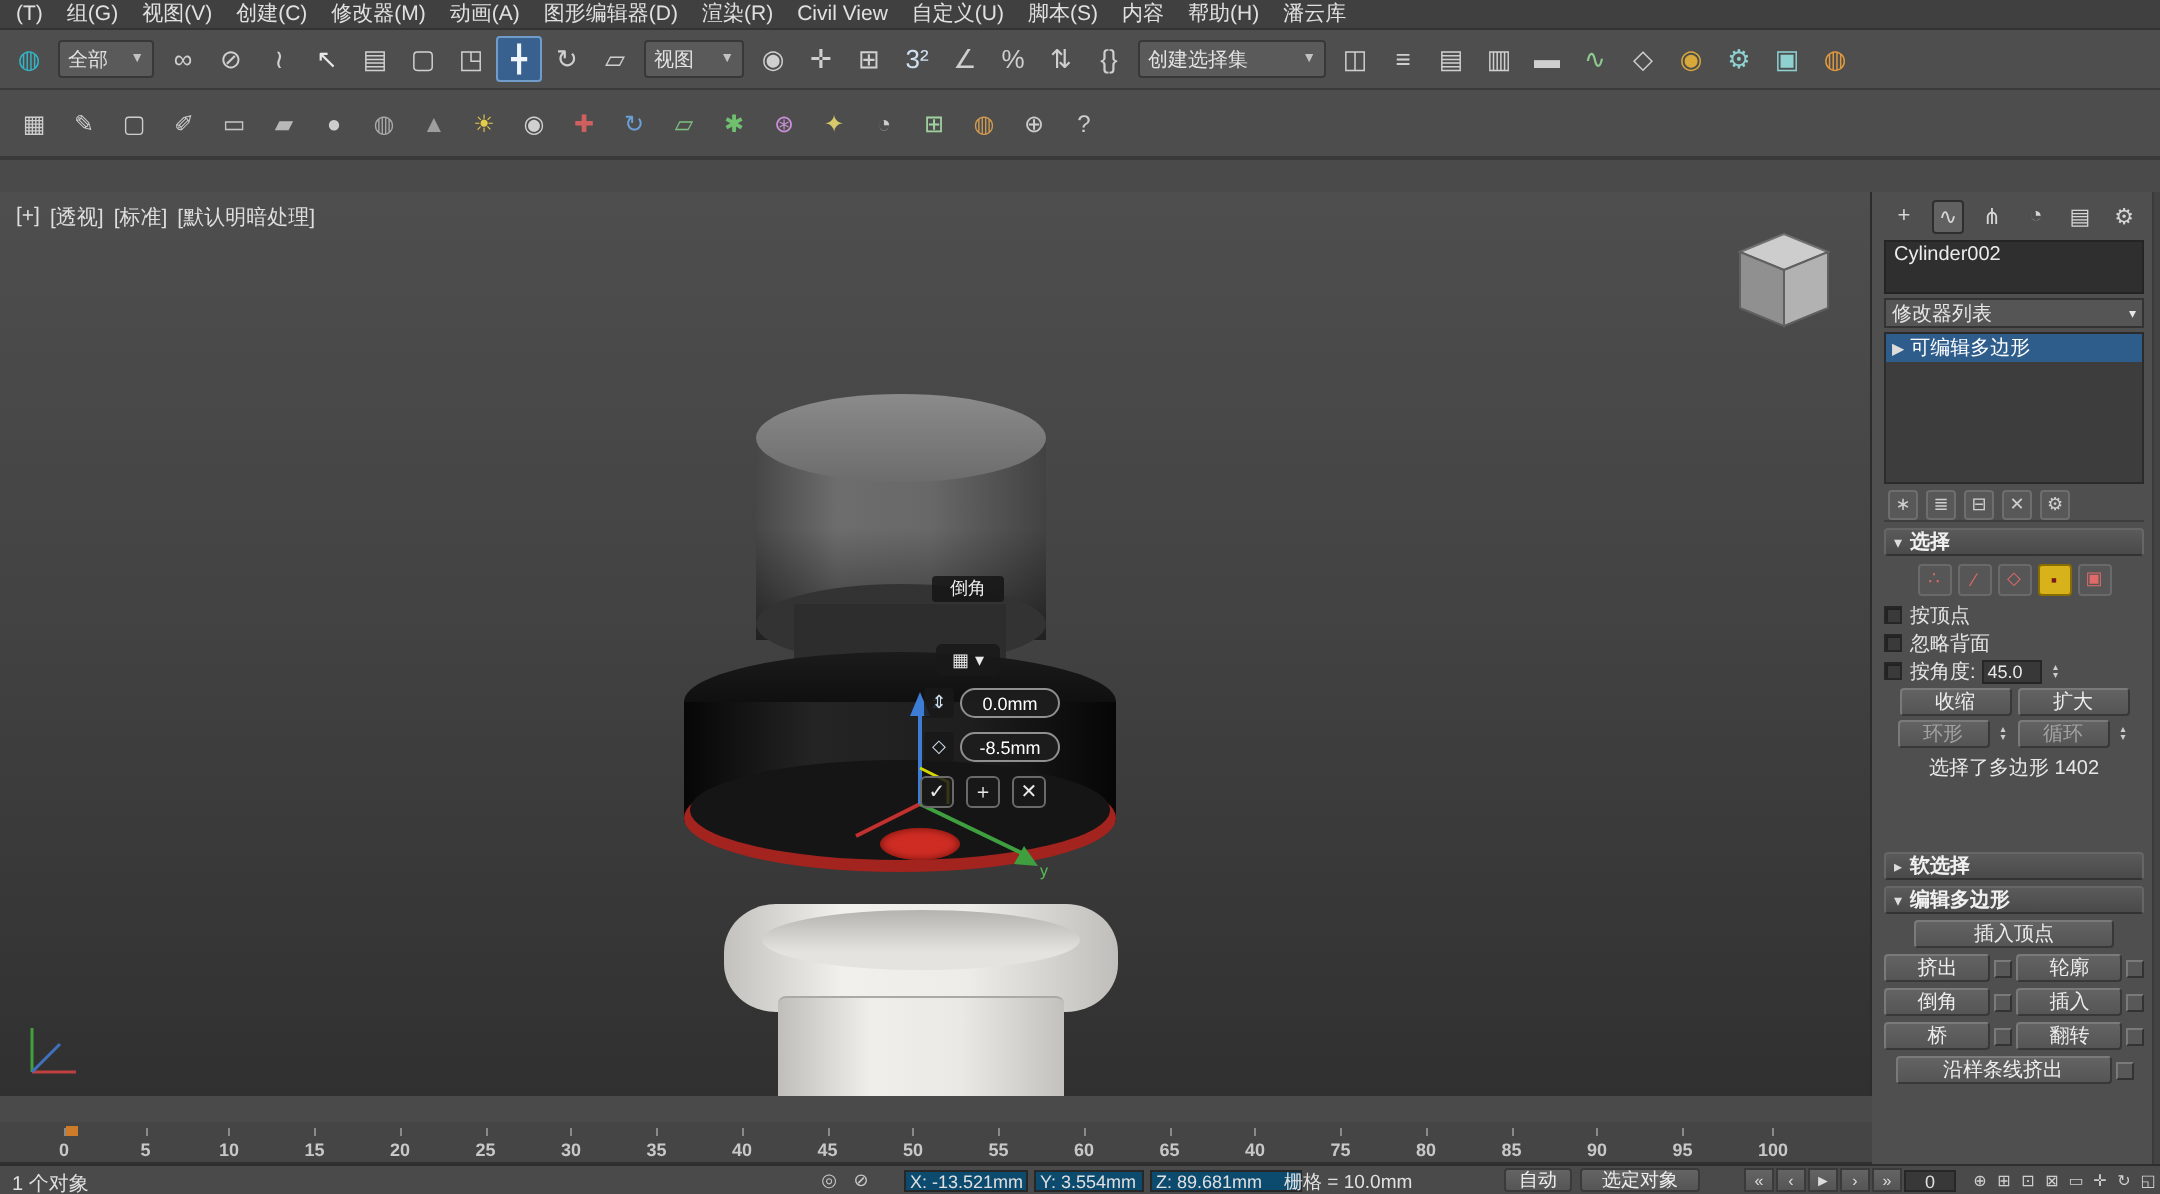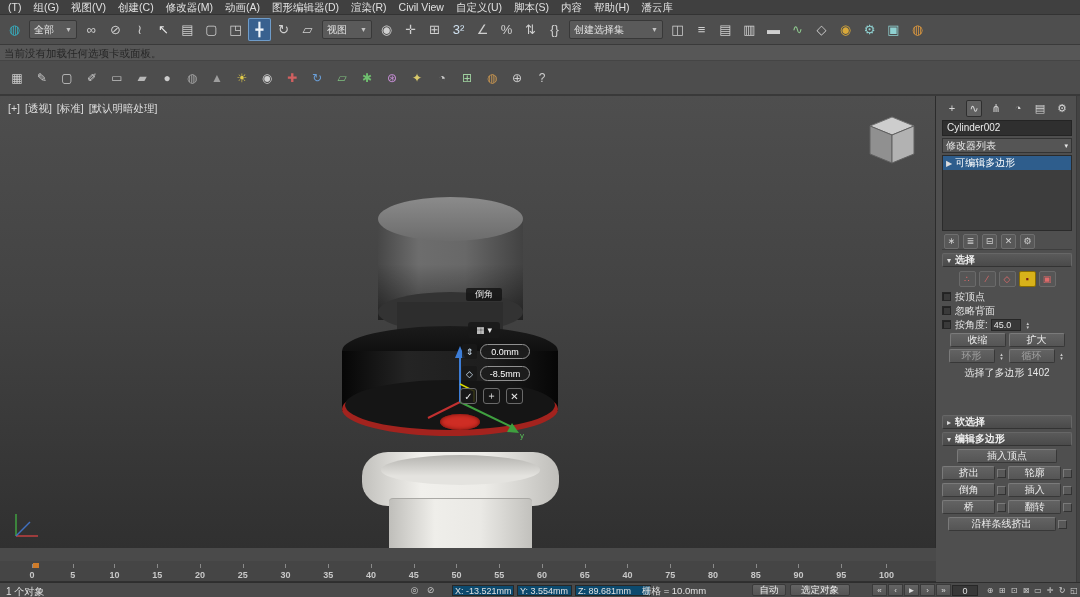--- a/index.html
+++ b/index.html
@@ -60,21 +60,21 @@
   .caddy-actions{left:8px;top:100px;display:flex;gap:6px}
   .caddy-actions span{position:static}
   .caddy-btn{width:17px;height:16px;background:rgba(25,25,25,.85);border:1px solid #6a6a6a;border-radius:3px;color:#e8e8e8;font-size:10px;display:flex;align-items:center;justify-content:center}
 
   
   .cmd-panel{position:absolute;left:936px;top:0;width:144px;height:486px;background:#4f4f4f;padding:2px 8px 0 6px;overflow:hidden}
   .cp-scroll{position:absolute;right:0;top:0;width:4px;height:100%;background:#434343;border-left:1px solid #3a3a3a}
   .cp-tabs{display:flex;gap:6px;align-items:center;height:20px;padding:0 2px}
   .cp-tab{width:17px;height:17px;display:flex;align-items:center;justify-content:center;color:#d6d6d6;font-size:11px;border-radius:2px}
   .cp-tab.active{background:#616161;box-shadow:inset 0 0 0 1px #2e2e2e}
-  .cp-name{height:16px;background:#2f2f2f;border:1px solid #242424;color:#ececec;font-size:10px;line-height:13px;padding-left:4px;margin:2px 0}
+  .cp-name{height:27px;background:#2f2f2f;border:1px solid #242424;color:#ececec;font-size:10px;line-height:13px;padding-left:4px;margin:2px 0}
   .cp-combo{height:15px;background:#555;border:1px solid #333;display:flex;justify-content:space-between;align-items:center;font-size:10px;color:#e6e6e6;padding:0 3px;margin-bottom:2px}
   .cp-combo .caret{font-size:7px}
   .cp-stack{height:76px;background:#3d3d3d;border:1px solid #2b2b2b;margin-bottom:2px}
   .stack-row{height:14px;display:flex;align-items:center;gap:3px;font-size:10px;color:#fff;padding:0 3px}
   .stack-row.selected{background:#2e5d8c}
   .tri{font-size:8px;color:#ddd}
   .cp-stacktools{display:flex;gap:4px;height:17px;align-items:center;border-bottom:1px solid #3e3e3e;margin-bottom:3px;padding:0 2px}
   .st-btn{width:15px;height:15px;font-size:9px;color:#cfcfcf;display:flex;align-items:center;justify-content:center;background:#585858;border:1px solid #6e6e6e;border-radius:2px}
   .rollout{height:14px;background:linear-gradient(#5a5a5a,#4a4a4a);border:1px solid #666;border-bottom-color:#333;border-radius:2px;display:flex;align-items:center;gap:4px;font-size:10px;font-weight:bold;color:#f0f0f0;padding:0 4px;margin-top:3px}
   .cp-subobj{display:flex;gap:3px;height:19px;align-items:center;justify-content:center;margin:2px 0}
@@ -216,21 +216,20 @@
         <span class="tb-btn" style="color: rgb(207, 207, 207);">▬</span>
         <span class="tb-btn" style="color: rgb(143, 201, 143);">∿</span>
         <span class="tb-btn" style="color: rgb(207, 207, 207);">◇</span>
         <span class="tb-btn" style="color: rgb(216, 168, 58);">◉</span>
         <span class="tb-btn" style="color: rgb(143, 208, 208);">⚙</span>
         <span class="tb-btn" style="color: rgb(143, 208, 208);">▣</span>
         <span class="tb-btn" style="color: rgb(224, 154, 62);">◍</span>
       </span>
   </div>
 
-  <div class="prompt">当前没有加载任何选项卡或面板。</div>
 
   <div class="ribbon">
 
   <span class="rb-btn" style="color: rgb(205, 205, 205);">▦</span>
       <span class="rb-btn" style="color: rgb(205, 205, 205);">✎</span>
       <span class="rb-btn" style="color: rgb(205, 205, 205);">▢</span>
       <span class="rb-btn" style="color: rgb(205, 205, 205);">✐</span>
       <span class="rb-btn" style="color: rgb(194, 194, 194);">▭</span>
       <span class="rb-btn" style="color: rgb(184, 184, 184);">▰</span>
       <span class="rb-btn" style="color: rgb(204, 204, 204);">●</span>

